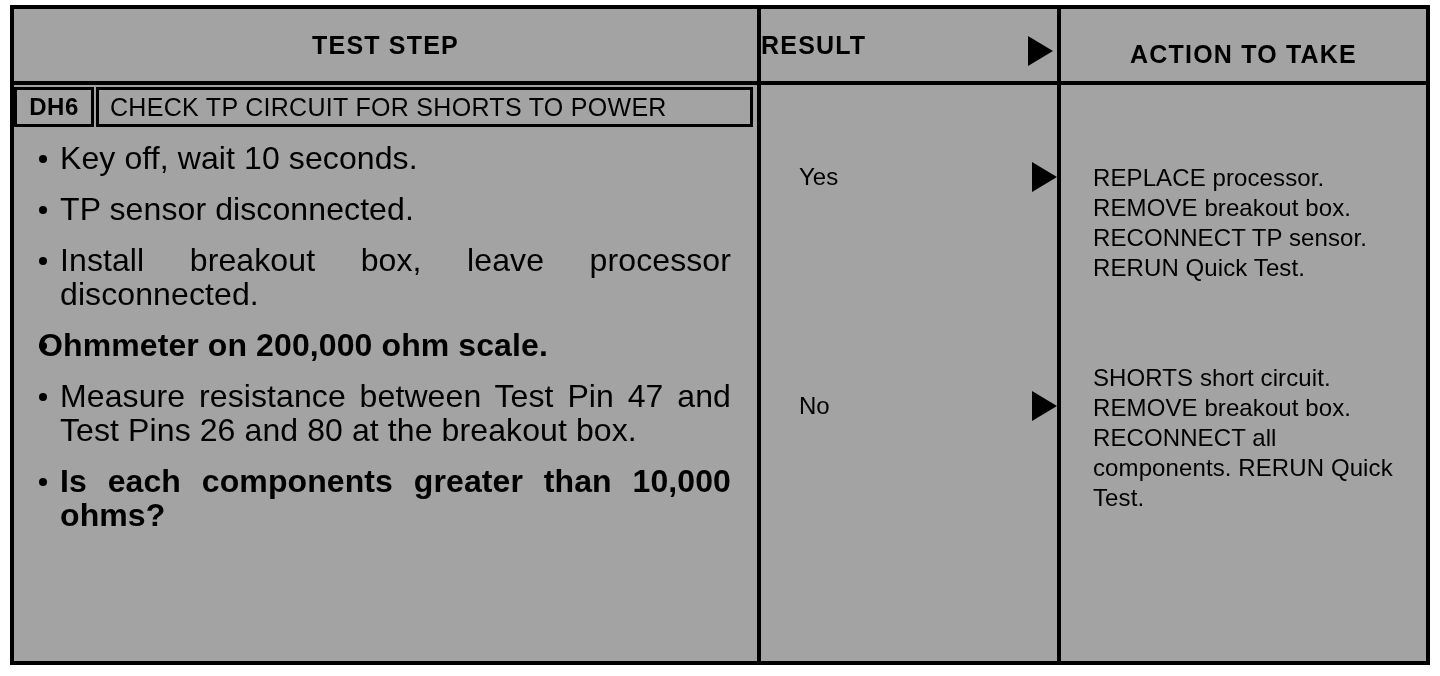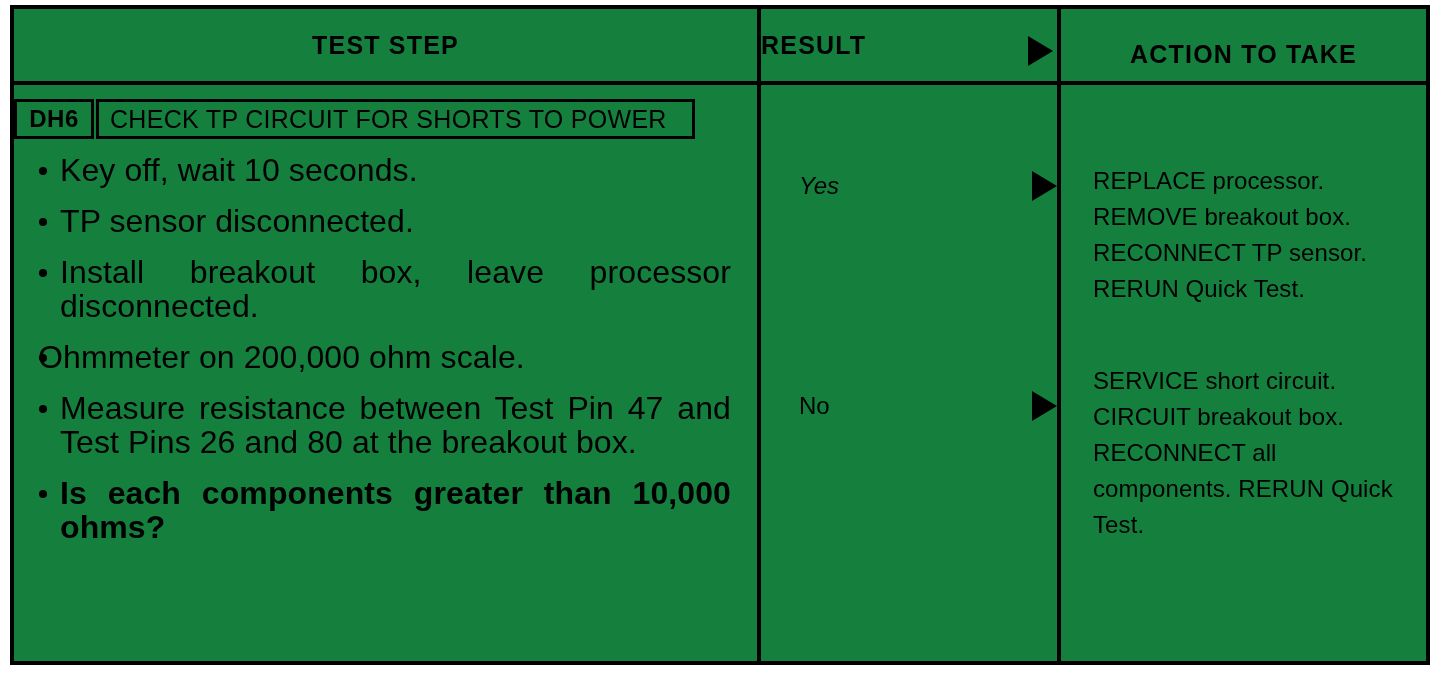--- a/index.html
+++ b/index.html
@@ -10,21 +10,21 @@
     overflow:hidden;
   }
 
   
   #diag-table{
     position:absolute;
     left:10px; top:5px;
     width:1420px; height:660px;
     box-sizing:border-box;
     border:4px solid #000;
-    background:#15803d;
+    background:#a3a3a3;
   }
 
   
   .col-divider{
     position:absolute;
     top:0; bottom:0;
     width:4px;
     background:#000;
   }
   #divider-result{ left:743px; }
@@ -57,21 +57,21 @@
     width:0;height:0;
     border-top:15px solid transparent;
     border-bottom:15px solid transparent;
     border-left:25px solid #000;
   }
 
   
   #test-step-col{
     position:absolute;
     left:0; top:76px;
-    width:743px; bottom:0;margin-top:12px;
+    width:743px; bottom:0;
   }
 
   
   #step-title-strip{
     position:absolute;
     left:0; top:2px;
     width:739px; height:40px;
     box-sizing:border-box;
   }
   #step-code-box{
@@ -81,21 +81,21 @@
     box-sizing:border-box;
     border:3px solid #000;
     display:flex;align-items:center;justify-content:center;
     font-weight:bold;
     font-size:24px;
     letter-spacing:0.5px;
   }
   #step-title-box{
     position:absolute;
     left:82px; top:0;
-    width:599px; height:40px;
+    width:657px; height:40px;
     box-sizing:border-box;
     border:3px solid #000;
     display:flex;align-items:center;
     padding-left:11px;
     font-size:25px;
     font-weight:400;
     letter-spacing:0.3px;
     white-space:nowrap;
   }
 
@@ -111,21 +111,21 @@
     position:relative;
     padding-left:46px;
     margin-bottom:17px;
     font-size:32px;
     line-height:34px;
     text-align:justify;
     padding-right:22px;
     letter-spacing:0.1px;
   }
   .step-item.bold{ font-weight:bold; }
-  .step-item.semi{ font-weight:normal;padding-left:24px; }
+  .step-item.semi{ font-weight:bold;padding-left:24px; }
   .step-item .bullet{
     position:absolute;
     left:25px; top:14px;
     width:8px;height:8px;
     border-radius:50%;
     background:#000;
   }
   .step-item .txt{ display:block; }
   .step-item.multi .txt{
     text-align-last:left;
@@ -148,34 +148,34 @@
     line-height:40px;
   }
   .result-arrow{
     position:absolute;
     right:0; top:5px;
     width:0;height:0;
     border-top:15px solid transparent;
     border-bottom:15px solid transparent;
     border-left:25px solid #000;
   }
-  #result-yes{ top:81px;font-style:italic; }
+  #result-yes{ top:72px; }
   #result-no{  top:281px;margin-top:20px; }
 
   
   #action-col{
     position:absolute;
     left:1047px; top:76px;
     width:365px; bottom:0;
   }
   .action-entry{
     position:absolute;
     left:32px; width:320px;
     font-size:24px;
-    line-height:36px;
+    line-height:30px;
     letter-spacing:0.1px;
   }
   #action-yes{ top:78px; }
   #action-no{  top:278px; }
 </style>
 </head>
 <body>
 
 <div id="diag-table">
 
@@ -230,16 +230,16 @@
       <span class="result-arrow"></span>
     </div>
     <div class="result-entry" id="result-no">
       <span class="result-label">No</span>
       <span class="result-arrow"></span>
     </div>
   </div>
 
   <div id="action-col">
     <div class="action-entry" id="action-yes">REPLACE processor. REMOVE breakout box. RECONNECT TP sensor. RERUN Quick Test.</div>
-    <div class="action-entry" id="action-no">SERVICE short circuit. CIRCUIT breakout box. RECONNECT all components. RERUN Quick Test.</div>
+    <div class="action-entry" id="action-no">SHORTS short circuit. REMOVE breakout box. RECONNECT all components. RERUN Quick Test.</div>
   </div>
 
 </div>
 
 </body></html>

